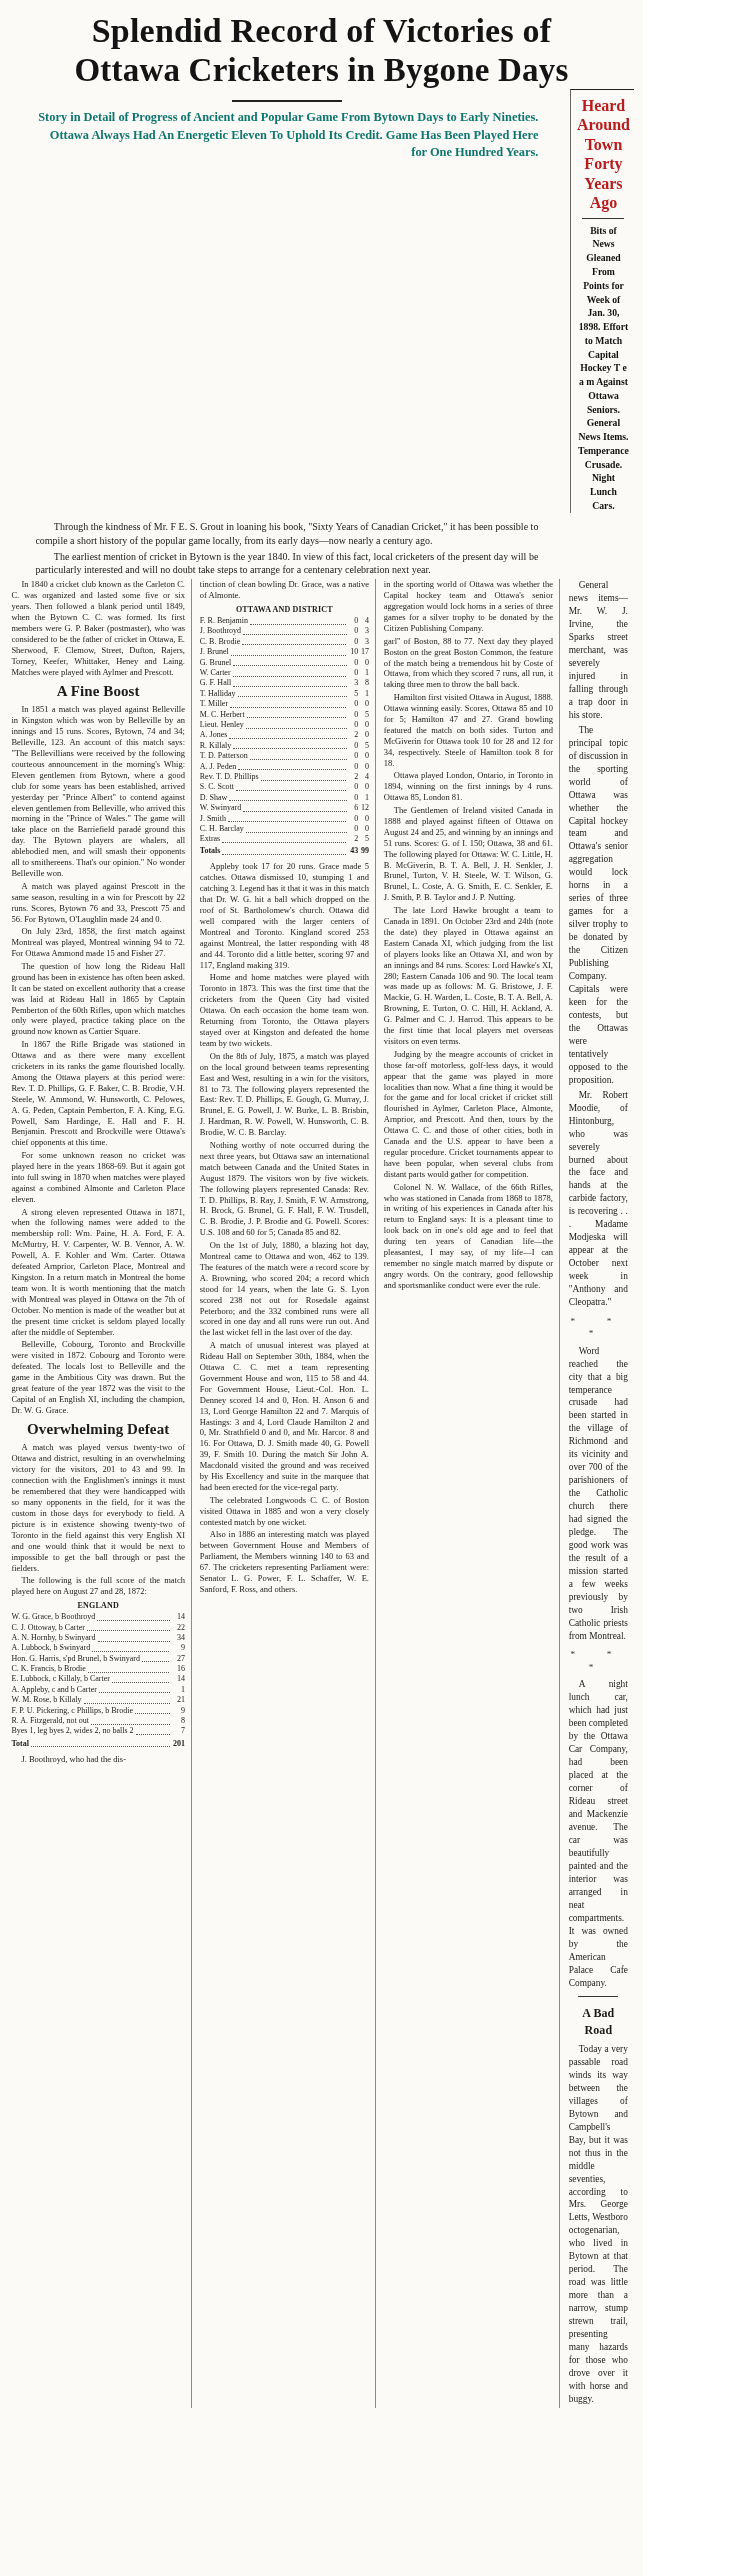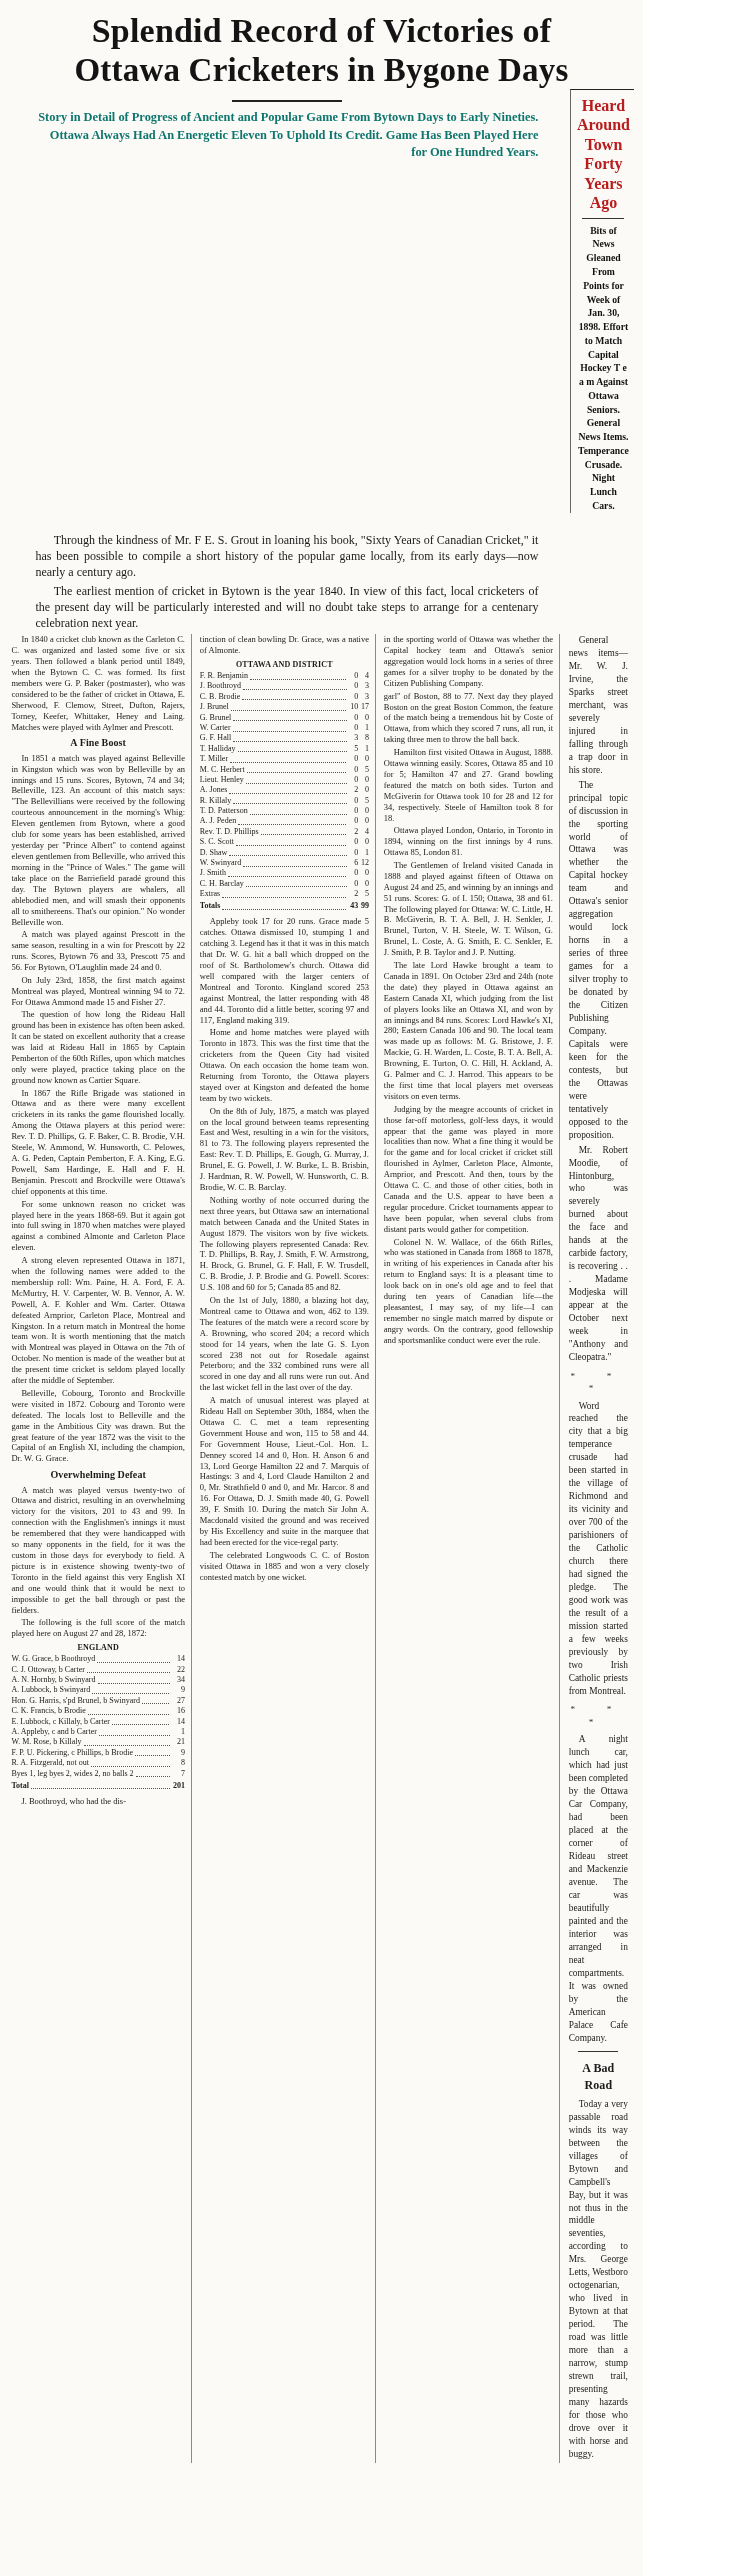--- a/index.html
+++ b/index.html
@@ -102,24 +102,23 @@
     display: flex;
     padding: 0 7.4px;
     box-sizing: border-box;
     margin-top: 3.7px;
   }
   .lead {
     flex: 0 0 551px;
     width: 551px;
     box-sizing: border-box;
     padding: 3.7px 24px 0 24px;
-    font-size: 12px;
+    font-size: 10px;
     line-height: 1.34;
     text-align: justify;
-    margin-top: 12px;
   }
   .lead p { margin: 0 0 2.8px 0; text-indent: 18.4px; }
   .lead-spacer { flex: 1 1 auto; margin-left: 7.4px; }
 
   
   .bodyrow {
     display: flex;
     padding: 0 7.4px 9.2px 7.4px;
     box-sizing: border-box;
     align-items: stretch;
@@ -147,21 +146,21 @@
     padding: 0 3.7px 0 8.3px;
     border-left: 0.9px solid #8a8a8a;
     font-size: 9.4px;
     line-height: 1.38;
   }
   .col p { margin: 0 0 1.8px 0; text-indent: 10px; }
   .col p.noind { text-indent: 0; }
   .subhead {
     text-align: center;
     font-weight: bold;
-    font-size: 10px;
+    font-size: 15px;
     margin: 4.6px 0 2.8px 0;
     text-indent: 0 !important;
     letter-spacing: 0.1px;
   }
   .sb .subhead { font-size: 12px; margin: 8.3px 0 4.6px 0; }
   .dots-sep {
     text-align: center;
     letter-spacing: 14.7px;
     font-size: 9.2px;
     margin: 5.5px 0 4.6px 0;
@@ -459,20 +458,21 @@
         </table>
       </div>
 
       <p>Appleby took 17 for 20 runs. Grace made 5 catches.  Ottawa dismissed 10, stumping 1 and catching 3.  Legend has it that it was in this match that Dr. W. G. hit a ball which dropped on the roof of St. Bartholomew's church. Ottawa did well compared with the larger centers of Montreal and Toronto.  Kingland scored 253 against Montreal, the latter responding with 48 and 44.  Toronto did a little better, scoring 97 and 117, England making 319.</p>
       <p>Home and home matches were played with Toronto in 1873.  This was the first time that the cricketers from the Queen City had visited Ottawa.  On each occasion the home team won.  Returning from Toronto, the Ottawa players stayed over at Kingston and defeated the home team by two wickets.</p>
       <p>On the 8th of July, 1875, a match was played on the  local ground between teams representing East and West, resulting in a win for the visitors, 81 to 73.  The following players represented the East:  Rev. T. D. Phillips, E. Gough, G. Murray, J. Brunel, E. G. Powell, J. W. Burke, L. B. Brisbin, J. Hardman, R. W. Powell, W. Hunsworth, C. B. Brodie, W. C. B. Barclay.</p>
       <p>Nothing worthy of note occurred during the next three years, but Ottawa saw an international match between Canada and the United States in August 1879.  The visitors won by five wickets.  The following players represented Canada:  Rev. T. D. Phillips, B. Ray, J. Smith, F. W. Armstrong, H. Brock, G. Brunel, G. F. Hall, F. W. Trusdell, C. B. Brodie, J. P. Brodie and G. Powell.  Scores:  U.S. 108 and 60 for 5; Canada 85 and 82.</p>
       <p>On the 1st of July, 1880, a blazing hot day, Montreal came to Ottawa and won, 462 to 139.  The features of the match were a record score by A. Browning, who scored 204; a record which stood for 14 years, when the late G. S. Lyon scored 238 not out for Rosedale against Peterboro; and the 332 combined runs were all scored in one day and all runs were run out.  And the last wicket fell in the last over of the day.</p>
       <p>A match of unusual interest was played at Rideau Hall on September 30th, 1884, when the Ottawa C. C. met a team representing Government House and won, 115 to 58 and 44.  For Government House, Lieut.-Col. Hon. L. Denney scored 14 and 0, Hon. H. Anson 6 and 13, Lord George Hamilton 22 and 7.  Marquis of Hastings: 3 and 4, Lord Claude Hamilton 2 and 0, Mr. Strathfield 0 and 0, and Mr. Harcor. 8 and 16.  For Ottawa, D. J. Smith made 40, G. Powell 39, F. Smith 10.  During the match Sir John A. Macdonald visited the ground and was received by His Excellency and suite in the marquee that had been erected for the vice-regal party.</p>
       <p>The celebrated Longwoods C. C. of Boston visited Ottawa in 1885 and won a very closely contested match by one wicket.</p>
+      <p>Also in 1886 an interesting match was played between Government House and Members of Parliament, the Members winning 140 to 63 and 67.  The cricketers representing Parliament were:  Senator L. G. Power, F. L. Schaffer, W. E. Sanford, F. Ross, and others.</p>
     </div>
 
     <div class="col c3">
       <p class="noind">in the sporting world of Ottawa was whether the Capital hockey team and Ottawa's senior aggregation would lock horns in a series of three games for a silver trophy to be donated by the Citizen Publishing Company.</p>
       <p class="noind">garl" of Boston, 88 to 77.  Next day they played Boston on the great Boston Common, the feature of the match being a tremendous hit by Coste  of  Ottawa, from which they scored 7 runs, all run, it taking three men to throw the ball back.</p>
       <p>Hamilton first visited Ottawa in August, 1888.  Ottawa winning easily.  Scores, Ottawa 85 and 10 for 5; Hamilton 47 and 27.  Grand bowling featured the match on both sides.  Turton and McGiverin for Ottawa took 10 for 28 and 12 for 34, respectively.  Steele of Hamilton took 8 for 18.</p>
       <p>Ottawa played London, Ontario, in Toronto in 1894, winning on the first innings by 4 runs.  Ottawa 85, London 81.</p>
       <p>The Gentlemen of Ireland visited Canada in 1888 and played against fifteen of Ottawa on August 24 and 25, and winning by an innings  and  51  runs.  Scores:  G. of I. 150; Ottawa, 38 and 61.  The following played for Ottawa:  W. C. Little, H. B. McGiverin, B. T. A. Bell, J. H. Senkler, J. Brunel, Turton, V. H. Steele, W. T. Wilson, G. Brunel, L. Coste, A. G. Smith, E. C. Senkler, E. J. Smith, P. B. Taylor and J. P. Nutting.</p>
       <p>The late Lord Hawke brought a team to Canada in 1891.  On October 23rd and 24th (note the date) they played in Ottawa against an Eastern Canada XI, which judging from the list of players looks like an Ottawa XI, and won by an innings and 84 runs.  Scores:  Lord Hawke's XI, 280; Eastern Canada 106 and 90.  The local team was made up as follows:  M. G. Bristowe, J. F. Mackie, G. H. Warden, L. Coste, B. T. A. Bell, A. Browning, E. Turton, O. C. Hill, H. Ackland, A. G. Palmer and C. J. Harrod.  This appears to be the first time that local players met overseas visitors on even terms.</p>
       <p>Judging by the meagre accounts of cricket in those far-off motorless, golf-less days, it would appear that the game was played in more localities than now.  What a fine thing it would be for the game and for local cricket if cricket still flourished in  Aylmer, Carleton Place,  Almonte,  Arnprior,  and Prescott.  And then, tours by the Ottawa C. C. and those of other cities, both in Canada and the U.S. appear to have been a regular procedure.  Cricket tournaments appear to have been popular, when several clubs from distant parts would gather for competition.</p>

